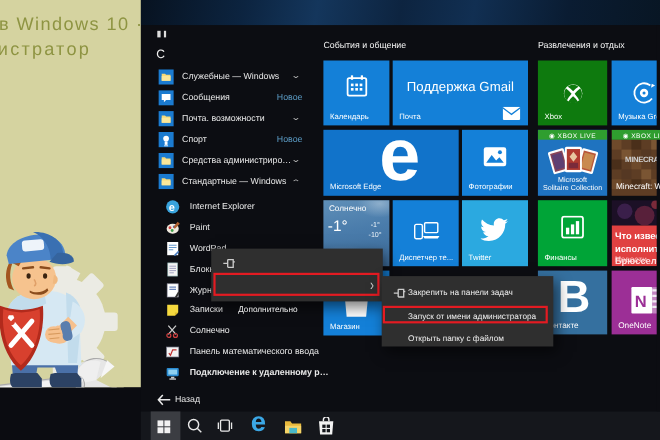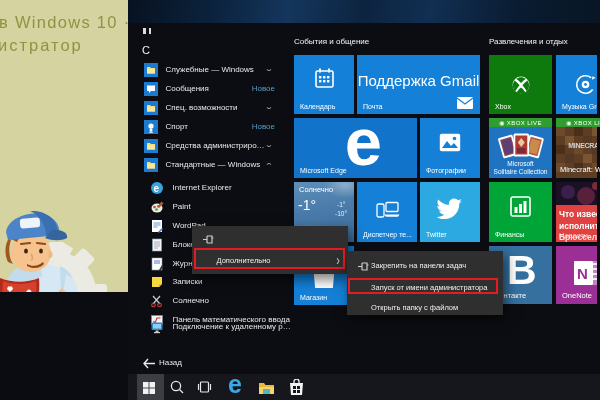--- a/index.html
+++ b/index.html
@@ -21,21 +21,21 @@
 <div id="scene">
 
   <div class="abs" style="left:128px;top:0;width:472px;height:23px;
     background:linear-gradient(100deg,#071220 0%,#0c2440 20%,#14365c 34%,#0d2440 50%,#112f52 64%,#0a1c32 82%,#081624 100%);"></div>
 
   <div class="abs" style="left:128px;top:23px;width:472px;height:351px;background:#0c0d12;"></div>
 
   <div class="abs" style="left:128px;top:374px;width:472px;height:26px;background:#15171c;"></div>
   <div class="abs" style="left:137px;top:374px;width:27px;height:26px;background:#3b3d42;"></div>
 
-  <div class="abs" id="khaki" style="left:0;top:0;width:128px;height:292px;background:#d5d3a0;overflow:hidden;">
+  <div class="abs" id="khaki" style="left:0;top:0;width:128px;height:352px;background:#d5d3a0;overflow:hidden;">
     <div class="abs" style="left:-1px;top:13px;font-size:16.5px;color:#8e9442;white-space:nowrap;letter-spacing:1.3px;">в Windows 10 ·</div>
     <div class="abs" style="left:-2px;top:36px;font-size:16.5px;color:#8e9442;white-space:nowrap;letter-spacing:2px;">истратор</div>
 
     <svg class="abs" style="left:0;top:180px;" width="128" height="220" viewBox="0 0 128 220">
 
       <g fill="#ebebe4">
         <path d="M58 62 l14 3 l-2 12 l-14 -3 Z" transform="rotate(18 62 70)"></path>
         <circle cx="56" cy="112" r="40"></circle>
         <rect x="48" y="62" width="17" height="15" rx="3"></rect>
         <rect x="48" y="147" width="17" height="15" rx="3"></rect>
@@ -133,21 +133,21 @@
           </svg></span>
         <span class="rtx" style="left:35.5px;">Сообщения</span>
         <span class="novo">Новое</span>
       </div>
       <div class="row" style="top:98px;">
         <span class="ric" style="left:13.5px;"><svg width="14" height="14">
             <rect width="14" height="14" fill="#1b7bd0"></rect>
             <path d="M3 4 L6 4 L7 5 L11 5 L11 10.5 L3 10.5 Z" fill="#f6d978"></path>
             <path d="M3 6 L11 6 L11 10.5 L3 10.5 Z" fill="#fbe79a"></path>
           </svg></span>
-        <span class="rtx" style="left:35.5px;">Спец. возможности</span>
+        <span class="rtx" style="left:35.5px;">Почта. возможности</span>
         <span class="chev">⌄</span>
       </div>
       <div class="row" style="top:117px;">
         <span class="ric" style="left:13.5px;"><svg width="14" height="14">
             <rect width="14" height="14" fill="#1b7bd0"></rect>
             <circle cx="7" cy="6" r="2.6" fill="#fff"></circle>
             <rect x="5.7" y="8.5" width="2.6" height="3.2" fill="#fff"></rect>
             <rect x="5.2" y="12" width="3.6" height="1" fill="#cfe2f2"></rect>
           </svg></span>
         <span class="rtx" style="left:35.5px;">Спорт</span>
@@ -226,21 +226,21 @@
           </svg></span>
         <span class="rtx" style="left:42.5px;">Солнечно</span>
       </div>
       <div class="row" style="top:310px;text-decoration:underline;">
         <span class="ric" style="left:19.5px;"><svg width="14" height="14">
             <rect x="1.5" y="2.5" width="11" height="9" fill="#f2f2f2" stroke="#889" stroke-width=".6"></rect>
             <path d="M3.5 8 L5 10 L7 5 L10.5 5" stroke="#c03030" stroke-width="1.1" fill="none"></path>
           </svg></span>
         <span class="rtx" style="left:42.5px;">Панель математического ввода</span>
       </div>
-      <div class="row" style="top:317px;">
+      <div class="row" style="top:329px;font-weight:bold;">
         <span class="ric" style="left:19.5px;"><svg width="14" height="14">
             <rect x="1.5" y="2.5" width="11" height="7.5" rx="1" fill="#2a8ad0"></rect>
             <rect x="3" y="4" width="8" height="4.5" fill="#8fd0f0"></rect>
             <rect x="5.5" y="10.5" width="3" height="1.6" fill="#ccc"></rect>
             <rect x="4" y="12" width="6" height="1.2" fill="#ccc"></rect>
           </svg></span>
         <span class="rtx" style="left:42.5px;">Подключение к удаленному р…</span>
       </div>
     </div>
 
@@ -265,21 +265,21 @@
           <rect x="13" y="8" width="2.4" height="2.4"></rect>
         <rect x="5" y="12" width="2.4" height="2.4"></rect>
           <rect x="9" y="12" width="2.4" height="2.4"></rect>
           <rect x="13" y="12" width="2.4" height="2.4"></rect>
       </g>
     </svg>
     <div class="tlabel">Календарь</div>
   </div>
 
   <div class="tile" style="left:357px;top:54.5px;width:123px;height:59.5px;background:#1480d8;">
-    <div class="abs" style="left:0;top:17px;width:123px;text-align:center;font-size:15px;color:#fff;">Поддержка Gmail</div>
+    <div class="abs" style="left:0;top:17px;width:123px;text-align:center;font-size:12px;color:#fff;">Поддержка Gmail</div>
     <svg class="abs" style="right:7px;bottom:5px;" width="16" height="12" viewBox="0 0 16 12">
       <rect x="0" y="0" width="16" height="12" rx="1" fill="#fff"></rect>
       <path d="M0 1 L8 7 L16 1" stroke="#1480d8" stroke-width="1.2" fill="none"></path>
     </svg>
     <div class="tlabel">Почта</div>
   </div>
 
   <div class="tile" style="left:294px;top:118px;width:123px;height:60px;background:#1173ca;">
     <div class="abs" style="left:8px;top:-10px;width:123px;text-align:center;font-size:67px;font-weight:bold;color:#fff;line-height:67px;">e</div>
     <div class="tlabel">Microsoft Edge</div>
@@ -485,21 +485,21 @@
     </g>
   </svg>
 
   <div class="abs" style="left:192px;top:225.8px;width:156px;height:48.7px;background:#2f2f2f;box-shadow:3px 5px 12px rgba(0,0,0,.55);"></div>
   <div class="mi" style="left:192px;top:229px;width:156px;">
     <svg class="abs" style="left:9px;top:5px;" width="13" height="11" viewBox="0 0 13 11">
       <path d="M2 5.5 L6 5.5 M6 2 L6 9 M6 2 L11 2 L11 9 L6 9 M11 4 L12.5 4" stroke="#cccccc" stroke-width="1.2" fill="none"></path>
     </svg>
   </div>
   <div class="mi" style="left:192px;top:251px;width:156px;">
-    <div class="mtx" style="left:24.5px;">Дополнительно</div>
+    <div class="mtx" style="left:24.5px;margin-top:21px;">Дополнительно</div>
     <div class="abs" style="right:8px;top:3px;color:#cccccc;font-size:11px;transform:scaleY(1.3);">›</div>
   </div>
   <div class="abs" style="left:193.5px;top:248.4px;width:147.5px;height:17px;border:2.6px solid #e31b22;"></div>
 
   <div class="abs" style="left:346.5px;top:250.5px;width:156px;height:64.5px;background:#2f2f2f;box-shadow:3px 5px 12px rgba(0,0,0,.55);"></div>
   <div class="mi" style="left:346.5px;top:256px;width:156px;">
     <svg class="abs" style="left:9px;top:5px;" width="13" height="11" viewBox="0 0 13 11">
       <path d="M2 5.5 L6 5.5 M6 2 L6 9 M6 2 L11 2 L11 9 L6 9 M11 4 L12.5 4" stroke="#cccccc" stroke-width="1.2" fill="none"></path>
     </svg>
     <div class="mtx" style="left:24.5px;">Закрепить на панели задач</div>

